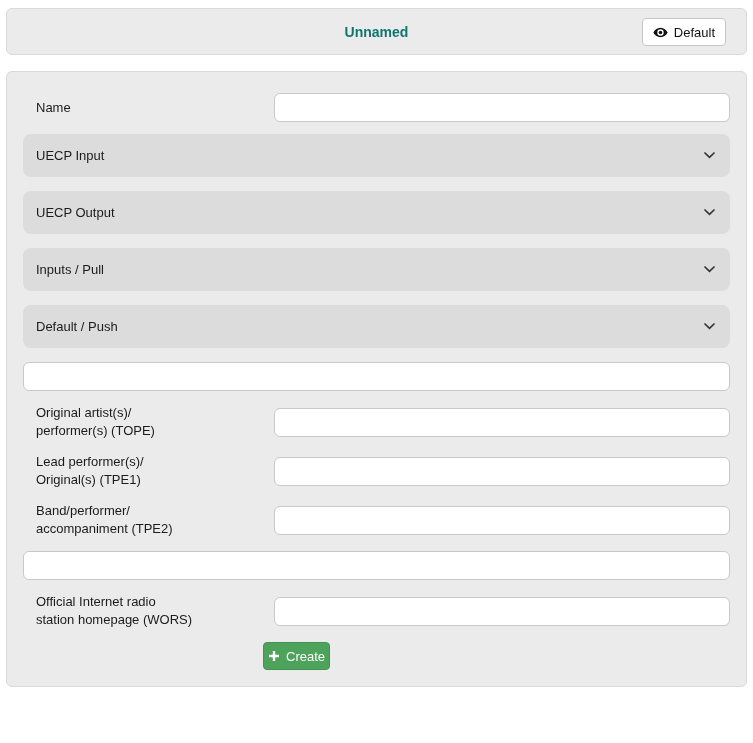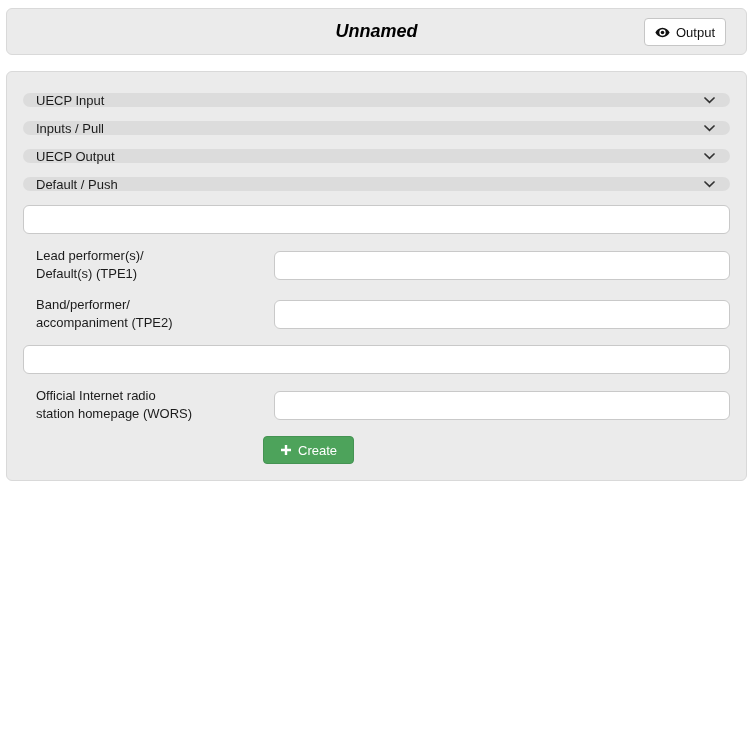--- a/index.html
+++ b/index.html
@@ -19,24 +19,23 @@
     margin: 8px 6px 0;
     height: 47px;
     background: #ebebeb;
     border: 1px solid #d9d9d9;
     border-radius: 6px;
     display: flex;
     align-items: center;
     justify-content: center;
   }
   .header-title {
-    font-size: 18px;
+    font-size: 14px;
     font-weight: bold;
-    color: #000000;
-    font-style: italic;
+    color: #0f766e;
   }
   .default-btn {
     position: absolute;
     right: 20px;
     top: 9px;
     height: 28px;
     padding: 0 10px;
     background: #ffffff;
     border: 1px solid #c6c6c6;
     border-radius: 4px;
@@ -84,39 +83,39 @@
     border: 1px solid #c9c9c9;
     border-radius: 6px;
     padding: 0 10px;
     font-size: 13px;
     font-family: "Liberation Sans", sans-serif;
     color: #1b1b1b;
     outline: none;
   }
 
   .section-bar {
-    height: 14px;
+    height: 43px;
     background: #dcdcdc;
     border-radius: 8px;
     display: flex;
     align-items: center;
     justify-content: space-between;
     padding: 0 15px 0 13px;
     margin-bottom: 14px;
     font-size: 13px;
     color: #1b1b1b;
     cursor: pointer;
   }
   .section-bar .chev { display: flex; align-items: center; }
 
   .create-row { margin-top: 4px; }
   .create-btn {
     margin-left: 240px;
     height: 28px;
-    padding: 0 16px;
+    padding: 0 4px;
     background: #4da35b;
     border: 1px solid #459353;
     border-radius: 4px;
     color: #ffffff;
     font-size: 13px;
     font-family: "Liberation Sans", sans-serif;
     display: inline-flex;
     align-items: center;
     gap: 6px;
     cursor: pointer;
@@ -128,73 +127,86 @@
 
 <div class="header-card">
   <span class="header-title">Unnamed</span>
   <button class="default-btn">
     <span>
       <svg width="15" height="15" viewBox="0 0 16 16" fill="#111">
         <path d="M8 3C4.4 3 1.6 5.5.4 8c1.2 2.5 4 5 7.6 5s6.4-2.5 7.6-5C14.4 5.5 11.6 3 8 3zm0 8.4A3.4 3.4 0 1 1 8 4.6a3.4 3.4 0 0 1 0 6.8z"></path>
         <circle cx="8" cy="8" r="1.9"></circle>
       </svg>
     </span>
-    <span>Output</span>
+    <span>Default</span>
   </button>
 </div>
 
 <div class="main-card">
 
+  <div class="form-row name-row">
+    <div class="label-col">Name</div>
+    <div class="input-col">
+      <input class="text-input" type="text" value="" style="">
+    </div>
+  </div>
 
   <div class="section-bar">
     <span>UECP Input</span>
     <span class="chev">
       <svg width="11" height="7" viewBox="0 0 11 7">
           <path d="M1 1l4.5 4.3L10 1" stroke="#333" stroke-width="1.7" fill="none" stroke-linecap="round"></path>
         </svg>
     </span>
   </div>
 
   <div class="section-bar">
+    <span>UECP Output</span>
+    <span class="chev">
+      <svg width="11" height="7" viewBox="0 0 11 7">
+          <path d="M1 1l4.5 4.3L10 1" stroke="#333" stroke-width="1.7" fill="none" stroke-linecap="round"></path>
+        </svg>
+    </span>
+  </div>
+
+  <div class="section-bar">
     <span>Inputs / Pull</span>
     <span class="chev">
       <svg width="11" height="7" viewBox="0 0 11 7">
           <path d="M1 1l4.5 4.3L10 1" stroke="#333" stroke-width="1.7" fill="none" stroke-linecap="round"></path>
         </svg>
     </span>
   </div>
 
   <div class="section-bar">
-    <span>UECP Output</span>
-    <span class="chev">
-      <svg width="11" height="7" viewBox="0 0 11 7">
-          <path d="M1 1l4.5 4.3L10 1" stroke="#333" stroke-width="1.7" fill="none" stroke-linecap="round"></path>
-        </svg>
-    </span>
-  </div>
-
-  <div class="section-bar">
     <span>Default / Push</span>
     <span class="chev">
       <svg width="11" height="7" viewBox="0 0 11 7">
           <path d="M1 1l4.5 4.3L10 1" stroke="#333" stroke-width="1.7" fill="none" stroke-linecap="round"></path>
         </svg>
     </span>
   </div>
 
   <div class="form-row">
     <div class="input-col">
       <input class="text-input" type="text" value="" style="">
     </div>
   </div>
 
+  <div class="form-row">
+    <div class="label-col">Original artist(s)/
+performer(s) (TOPE)</div>
+    <div class="input-col">
+      <input class="text-input" type="text" value="" style="">
+    </div>
+  </div>
 
   <div class="form-row">
     <div class="label-col">Lead performer(s)/
-Default(s) (TPE1)</div>
+Original(s) (TPE1)</div>
     <div class="input-col">
       <input class="text-input" type="text" value="" style="">
     </div>
   </div>
 
   <div class="form-row">
     <div class="label-col">Band/performer/
 accompaniment (TPE2)</div>
     <div class="input-col">
       <input class="text-input" type="text" value="" style="">

